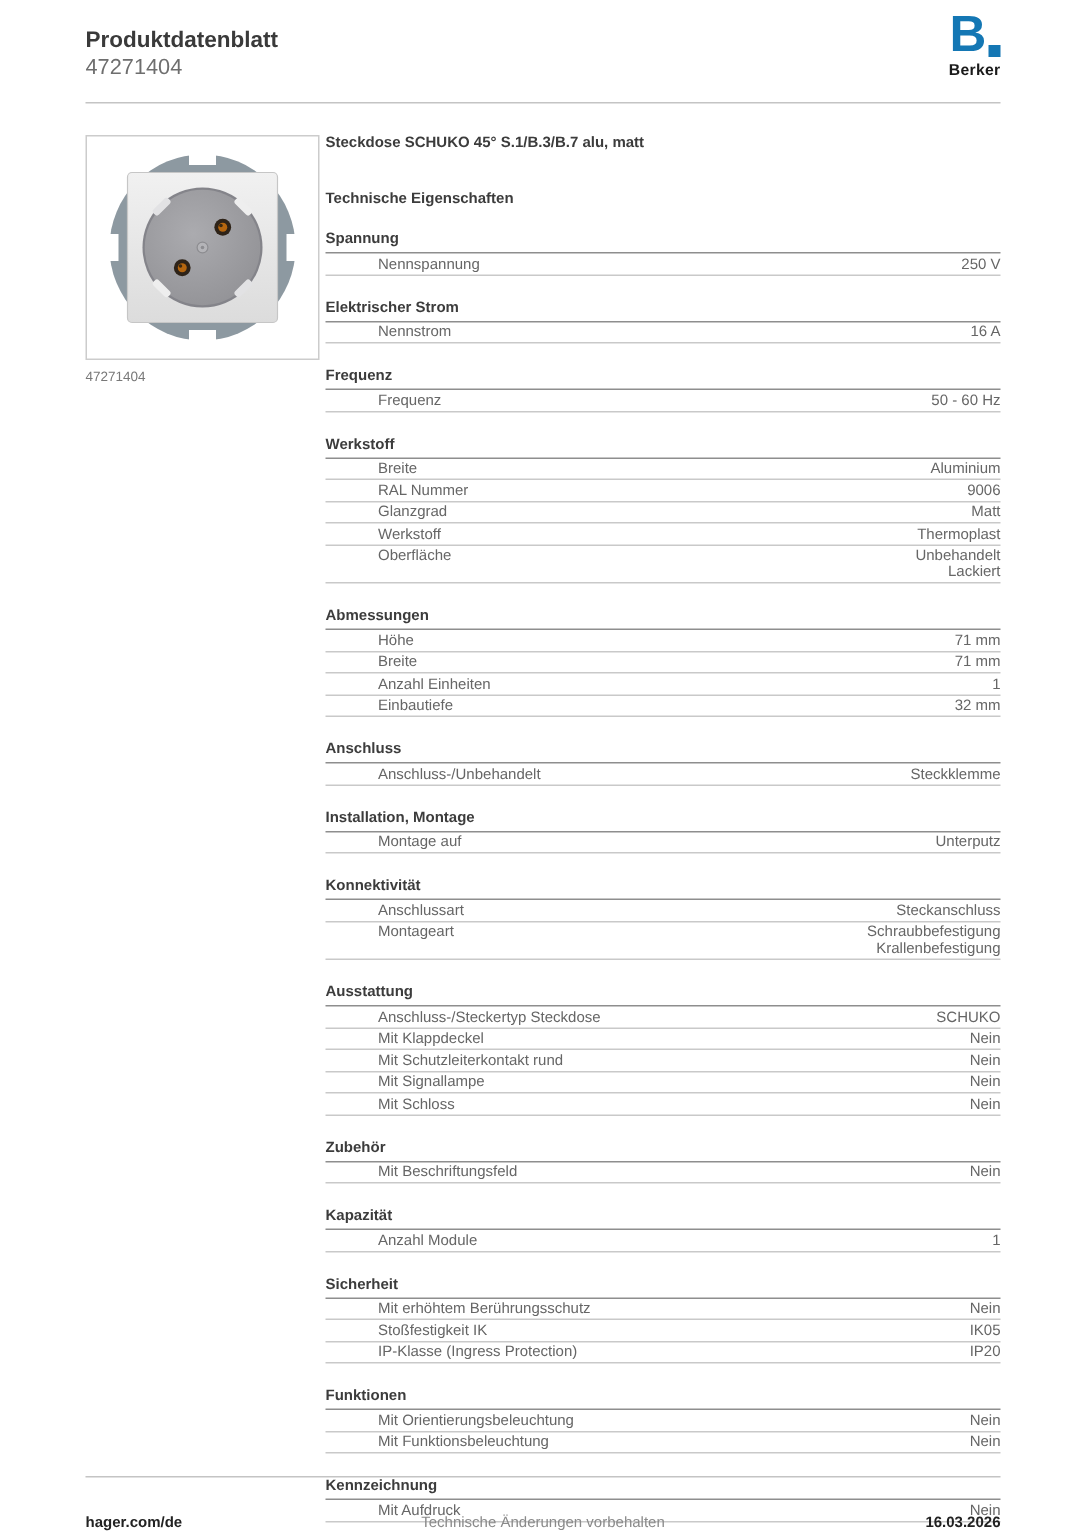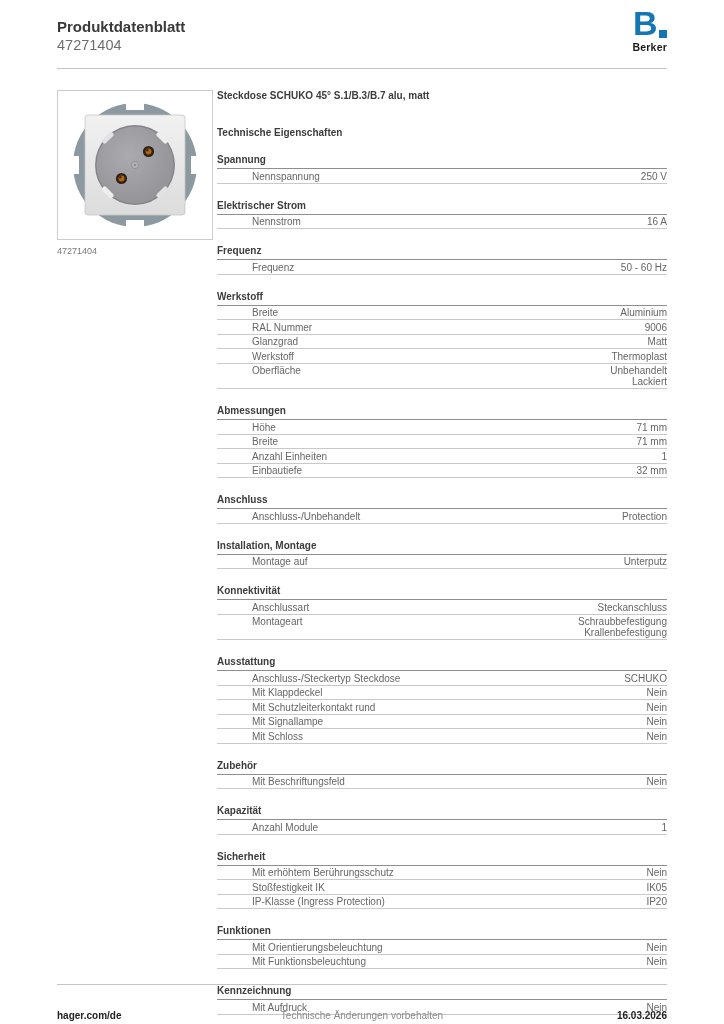--- a/index.html
+++ b/index.html
@@ -208,21 +208,21 @@
               <span class="row-value">
                 <span class="value-line">32 mm</span>
               </span>
             </div>
           </section>
           <section class="spec-section">
             <h3 class="sec-title">Anschluss</h3>
             <div class="spec-row">
               <span class="row-label">Anschluss-/Unbehandelt</span>
               <span class="row-value">
-                <span class="value-line">Protection</span>
+                <span class="value-line">Steckklemme</span>
               </span>
             </div>
           </section>
           <section class="spec-section">
             <h3 class="sec-title">Installation, Montage</h3>
             <div class="spec-row">
               <span class="row-label">Montage auf</span>
               <span class="row-value">
                 <span class="value-line">Unterputz</span>
               </span>

